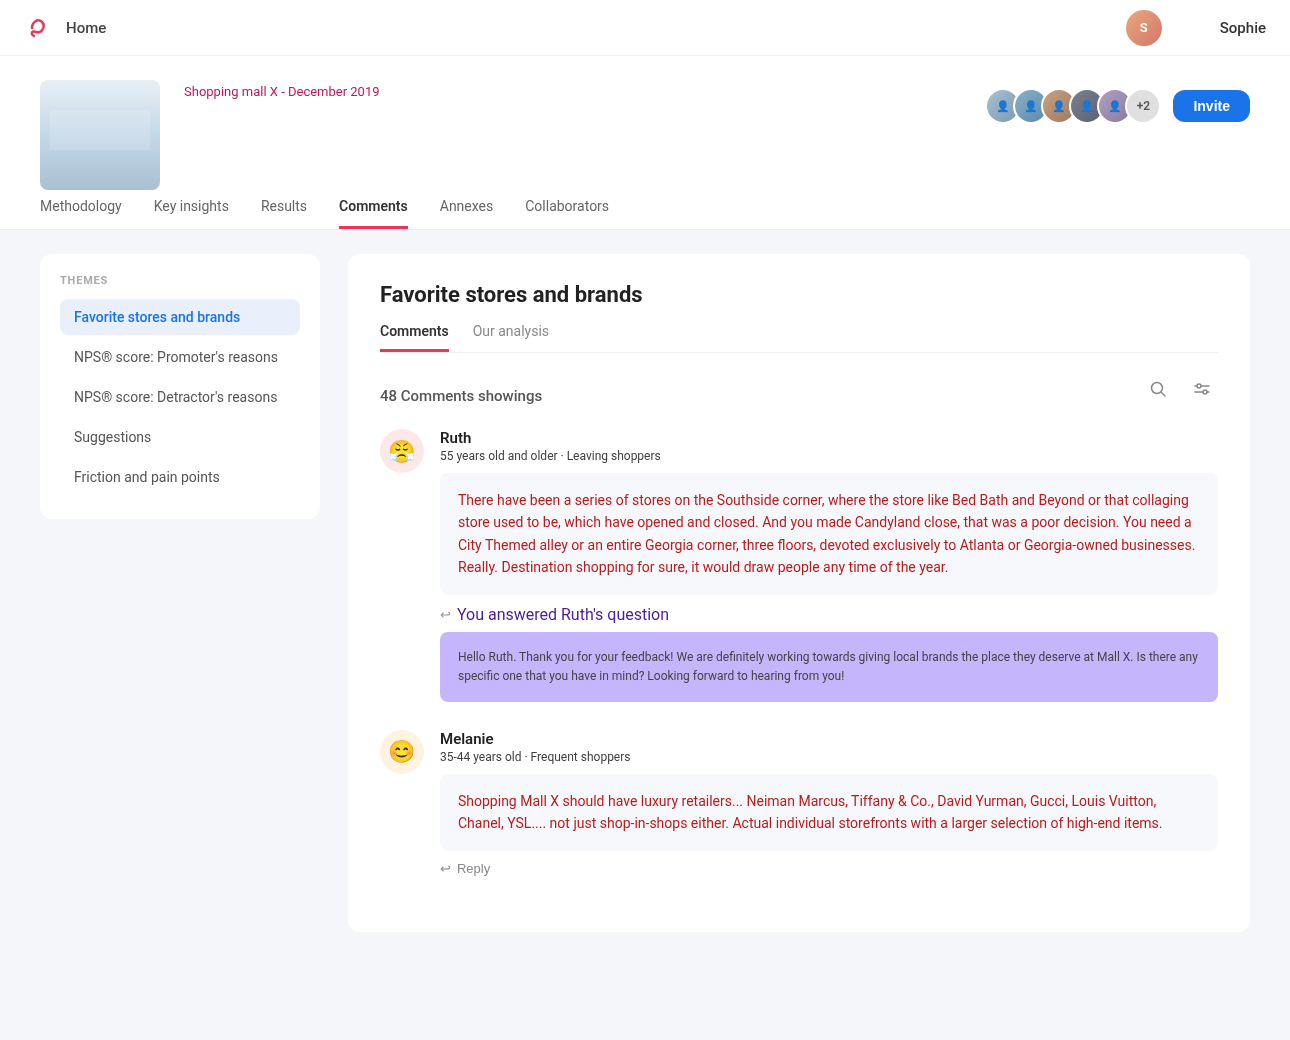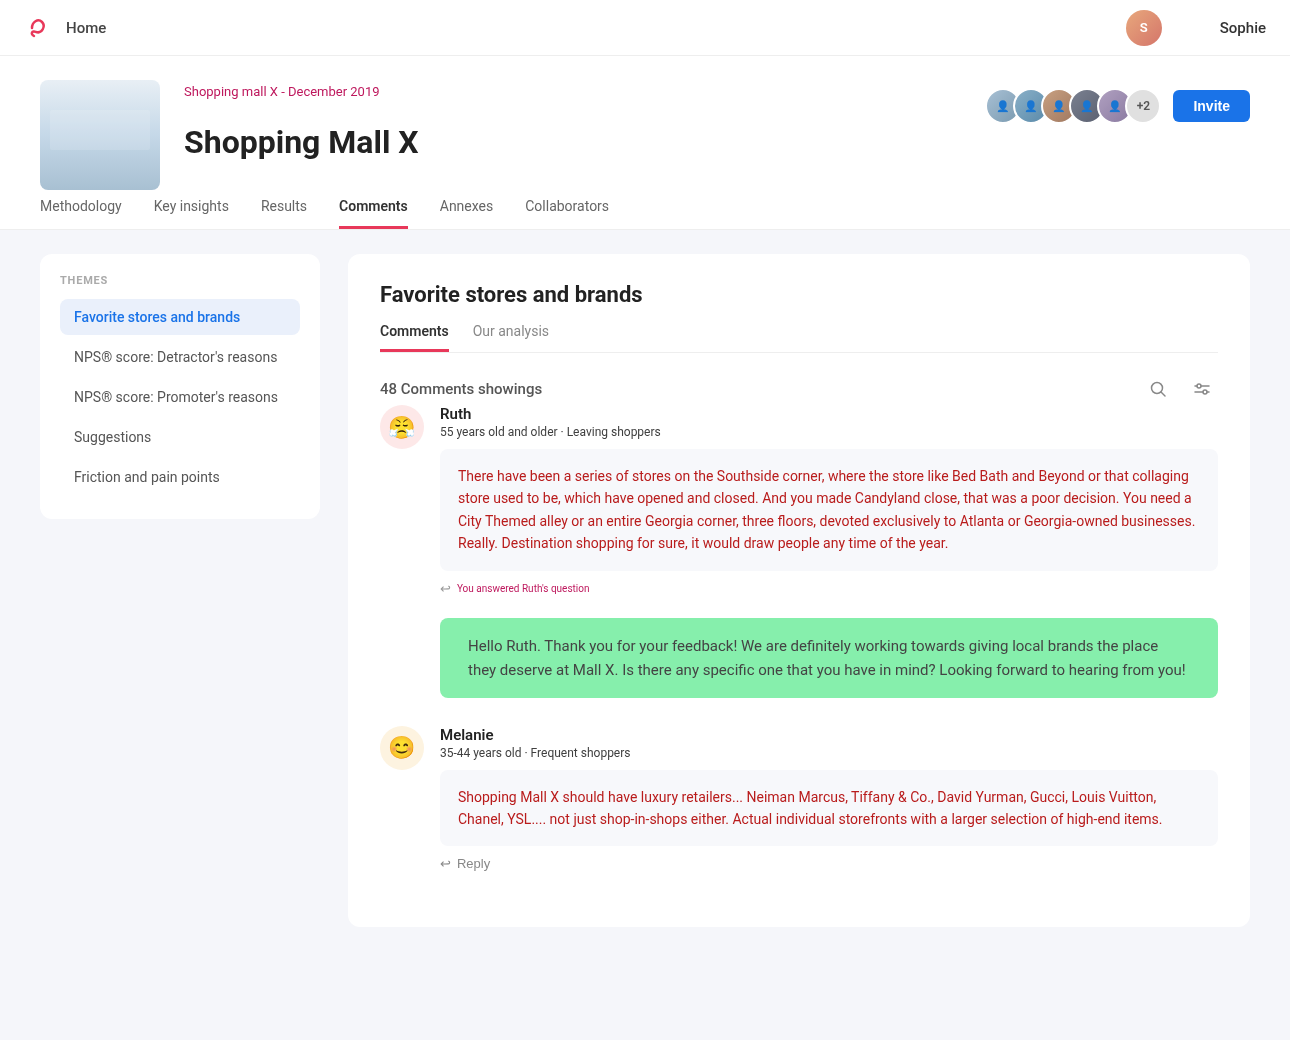--- a/index.html
+++ b/index.html
@@ -42,21 +42,21 @@
       font-size: 12px; font-weight: 600; color: #fff;
     }
     .avatar-circle:first-child { margin-left: 0; }
     .avatar-more {
       width: 36px; height: 36px; border-radius: 50%; border: 2px solid #fff;
       margin-left: -8px; background: #e0e0e0; color: #555;
       display: flex; align-items: center; justify-content: center;
       font-size: 12px; font-weight: 600;
     }
     .invite-btn {
-      background: #1a73e8; color: #fff; border: none; border-radius: 6px;
+      background: #1a73e8; color: #fff; border: none; border-radius: 12px;
       padding: 8px 20px; font-size: 14px; font-weight: 600; cursor: pointer;
     }
     .project-nav { display: flex; gap: 32px; margin-top: 8px; }
     .nav-item {
       font-size: 14px; color: #666; padding-bottom: 12px;
       cursor: pointer; border-bottom: 3px solid transparent;
       font-weight: 400;
     }
     .nav-item.active { color: #333; font-weight: 600; border-bottom: 3px solid #e8385a; }
 
@@ -91,21 +91,22 @@
     .content-tabs { display: flex; gap: 24px; border-bottom: 1px solid #eee; margin-bottom: 20px; }
     .content-tab {
       font-size: 14px; color: #888; padding-bottom: 10px;
       cursor: pointer; border-bottom: 3px solid transparent;
       font-weight: 400;
     }
     .content-tab.active { color: #333; font-weight: 600; border-bottom: 3px solid #e8385a; }
 
     
     .comments-header {
-      display: flex; align-items: center; justify-content: space-between;
+      display: flex; align-items: flex-end; justify-content: space-between;
+      margin-bottom: 24px;
     }
     .comments-count { font-size: 15px; color: #555; font-weight: 500; }
     .comments-actions { display: flex; gap: 12px; }
     .icon-btn {
       width: 32px; height: 32px; border: none; background: transparent;
       cursor: pointer; display: flex; align-items: center; justify-content: center;
       color: #888;
     }
 
     
@@ -117,27 +118,27 @@
     }
     .comment-body { flex: 1; }
     .comment-author { font-size: 15px; font-weight: 600; color: #222; margin-bottom: 2px; }
     .comment-meta { font-size: 12px; color: #404040; margin-bottom: 10px; }
     .comment-bubble {
       background: #f7f8fb; border-radius: 8px; padding: 16px 18px;
       font-size: 14px; color: #b91c1c; line-height: 1.6; margin-bottom: 10px;
     }
     .reply-section { padding-left: 0; }
     .reply-indicator {
-      font-size: 10px; color: #be185d; display: flex; align-items: center; gap: 6px;
-      margin-bottom: 22px;
+      font-size: 16px; color: #4c1d95; display: flex; align-items: center; gap: 6px;
+      margin-bottom: 8px;
     }
     .reply-indicator::before { content: '↩'; font-size: 13px; color: #999; }
     .reply-bubble {
-      background: #86efac; border-radius: 8px; padding: 16px 28px;
-      font-size: 15px; color: #444; line-height: 1.6;
+      background: #c4b5fd; border-radius: 8px; padding: 16px 18px;
+      font-size: 12px; color: #444; line-height: 1.6;
     }
     .reply-btn {
       display: flex; align-items: center; gap: 6px;
       font-size: 13px; color: #888; cursor: pointer;
       margin-top: 10px; background: none; border: none;
     }
     .reply-btn::before { content: '↩'; font-size: 13px; }
 
     
     .avatar-ruth { background: #fde8e8; }
@@ -179,21 +180,20 @@
     <span class="user-name">Sophie</span>
   </div>
 </nav>
 
 <div class="project-header">
   <div class="project-header-top">
     <div class="project-info">
       <div class="mall-img"></div>
       <div class="project-meta">
         <div class="project-subtitle">Shopping mall X - December 2019</div>
-        <div class="project-title">Shopping Mall X</div>
       </div>
     </div>
     <div class="project-actions">
       <div class="avatars-group">
         <div class="avatar-circle" style="background: linear-gradient(135deg, #a8c0d4, #7a9ab0);">
           <span style="font-size:11px; color:white;">👤</span>
         </div>
         <div class="avatar-circle" style="background: linear-gradient(135deg, #8ab0c8, #5a8aaa);">
           <span style="font-size:11px; color:white;">👤</span>
         </div>
@@ -219,22 +219,22 @@
     <span class="nav-item">Annexes</span>
     <span class="nav-item">Collaborators</span>
   </nav>
 </div>
 
 <div class="main-layout">
 
   <aside class="sidebar">
     <div class="sidebar-themes-label">THEMES</div>
     <div class="sidebar-item active">Favorite stores and brands</div>
+    <div class="sidebar-item">NPS® score: Promoter's reasons</div>
     <div class="sidebar-item">NPS® score: Detractor's reasons</div>
-    <div class="sidebar-item">NPS® score: Promoter's reasons</div>
     <div class="sidebar-item">Suggestions</div>
     <div class="sidebar-item">Friction and pain points</div>
   </aside>
 
   <main class="content-area">
     <h1 class="content-title">Favorite stores and brands</h1>
     <div class="content-tabs">
       <span class="content-tab active">Comments</span>
       <span class="content-tab">Our analysis</span>
     </div>

